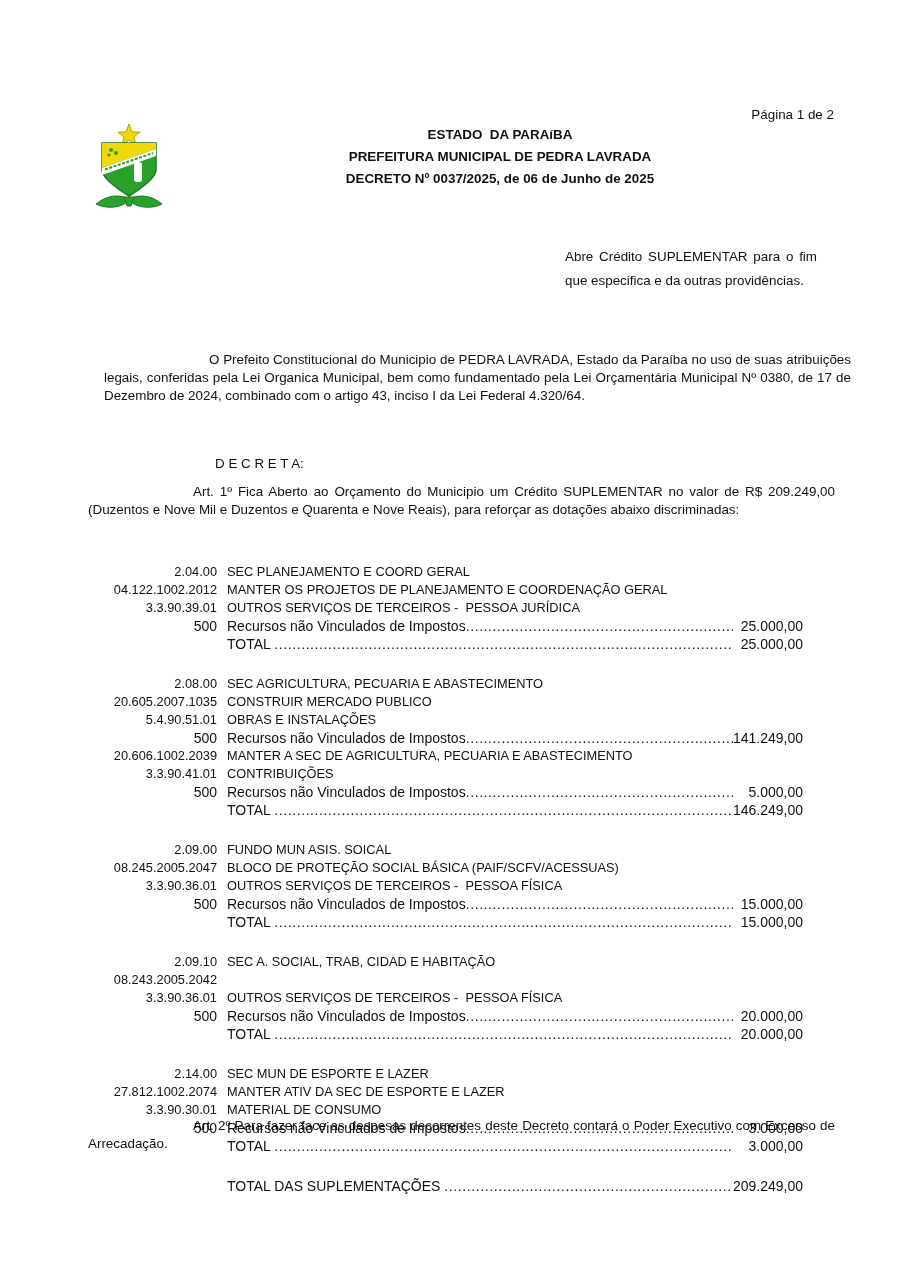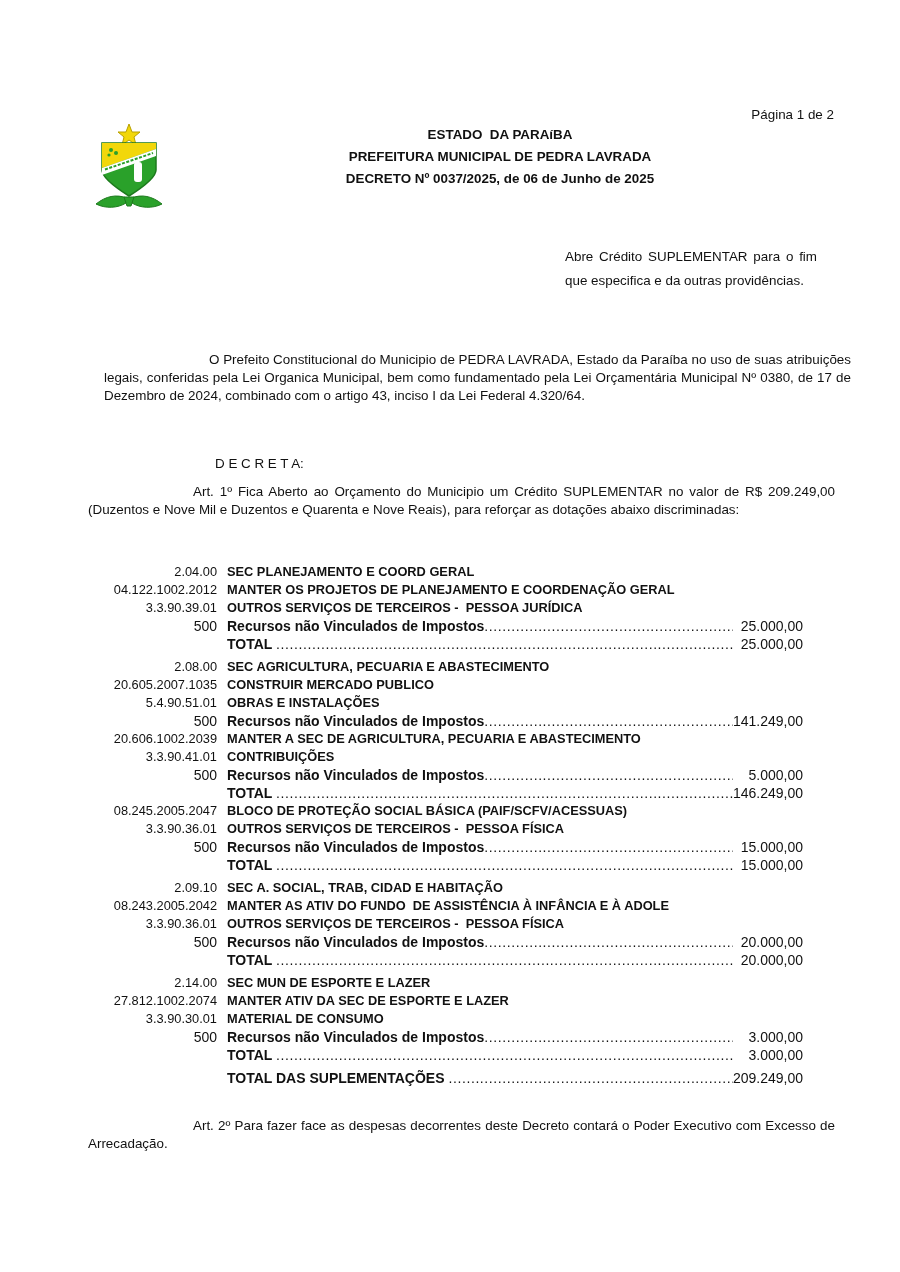--- a/index.html
+++ b/index.html
@@ -40,26 +40,26 @@
     text-align: justify;
     text-indent: 105px;
   }
   .preamble { left: 104px; top: 351px; width: 747px; }
   .decreta  { left: 215px; top: 456px; font-size: 13.4px; white-space: pre; }
   .article1 { left: 88px; top: 483px; width: 747px; }
   .article2 { left: 88px; top: 1117px; width: 747px; }
 
   .budget-table { left: 88px; top: 563px; width: 715px; }
   .t-row { display: flex; line-height: 18px; }
-  .t-row.gap-before { margin-top: 5px; }
+  .t-row.gap-before { margin-top: 22px; }
   .row-section { font-size: 12.8px; }
   .row-resource, .row-total, .row-grand_total { font-size: 14px; }
   .cell-code { flex: none; width: 129px; text-align: right; white-space: pre; }
   .cell-desc { flex: none; width: 506px; margin-left: 10px; display: flex; overflow: hidden; }
-  .desc-text { white-space: pre; font-weight: bold; }
+  .desc-text { white-space: pre; }
   .leader { flex: 1; overflow: hidden; white-space: nowrap; letter-spacing: 0.6px; }
   .t-row.has-value .leader::after {
     content: "......................................................................................................................................................................................................";
   }
   .cell-value { flex: 1; text-align: right; white-space: pre; }
 </style>
 </head>
 <body>
 
 <div class="page">
@@ -207,20 +207,28 @@
       <span class="cell-value">5.000,00</span>
     </div>
       <div class="t-row row-total has-value">
       <span class="cell-code"></span>
       <span class="cell-desc">
         <span class="desc-text">TOTAL </span>
         <span class="leader"></span>
       </span>
       <span class="cell-value">146.249,00</span>
     </div>
+      <div class="t-row row-section gap-before">
+      <span class="cell-code">2.09.00</span>
+      <span class="cell-desc">
+        <span class="desc-text">FUNDO MUN ASIS. SOICAL</span>
+        <span class="leader"></span>
+      </span>
+      <span class="cell-value"></span>
+    </div>
       <div class="t-row row-section">
       <span class="cell-code">08.245.2005.2047</span>
       <span class="cell-desc">
         <span class="desc-text">BLOCO DE PROTEÇÃO SOCIAL BÁSICA (PAIF/SCFV/ACESSUAS)</span>
         <span class="leader"></span>
       </span>
       <span class="cell-value"></span>
     </div>
       <div class="t-row row-section">
       <span class="cell-code">3.3.90.36.01</span>
@@ -249,24 +257,20 @@
       <div class="t-row row-section gap-before">
       <span class="cell-code">2.09.10</span>
       <span class="cell-desc">
         <span class="desc-text">SEC A. SOCIAL, TRAB, CIDAD E HABITAÇÃO</span>
         <span class="leader"></span>
       </span>
       <span class="cell-value"></span>
     </div>
       <div class="t-row row-section">
       <span class="cell-code">08.243.2005.2042</span>
-      <span class="cell-desc">
-        <span class="desc-text">MANTER AS ATIV DO FUNDO  DE ASSISTÊNCIA À INFÂNCIA E À ADOLE</span>
-        <span class="leader"></span>
-      </span>
       <span class="cell-value"></span>
     </div>
       <div class="t-row row-section">
       <span class="cell-code">3.3.90.36.01</span>
       <span class="cell-desc">
         <span class="desc-text">OUTROS SERVIÇOS DE TERCEIROS -  PESSOA FÍSICA</span>
         <span class="leader"></span>
       </span>
       <span class="cell-value"></span>
     </div>

